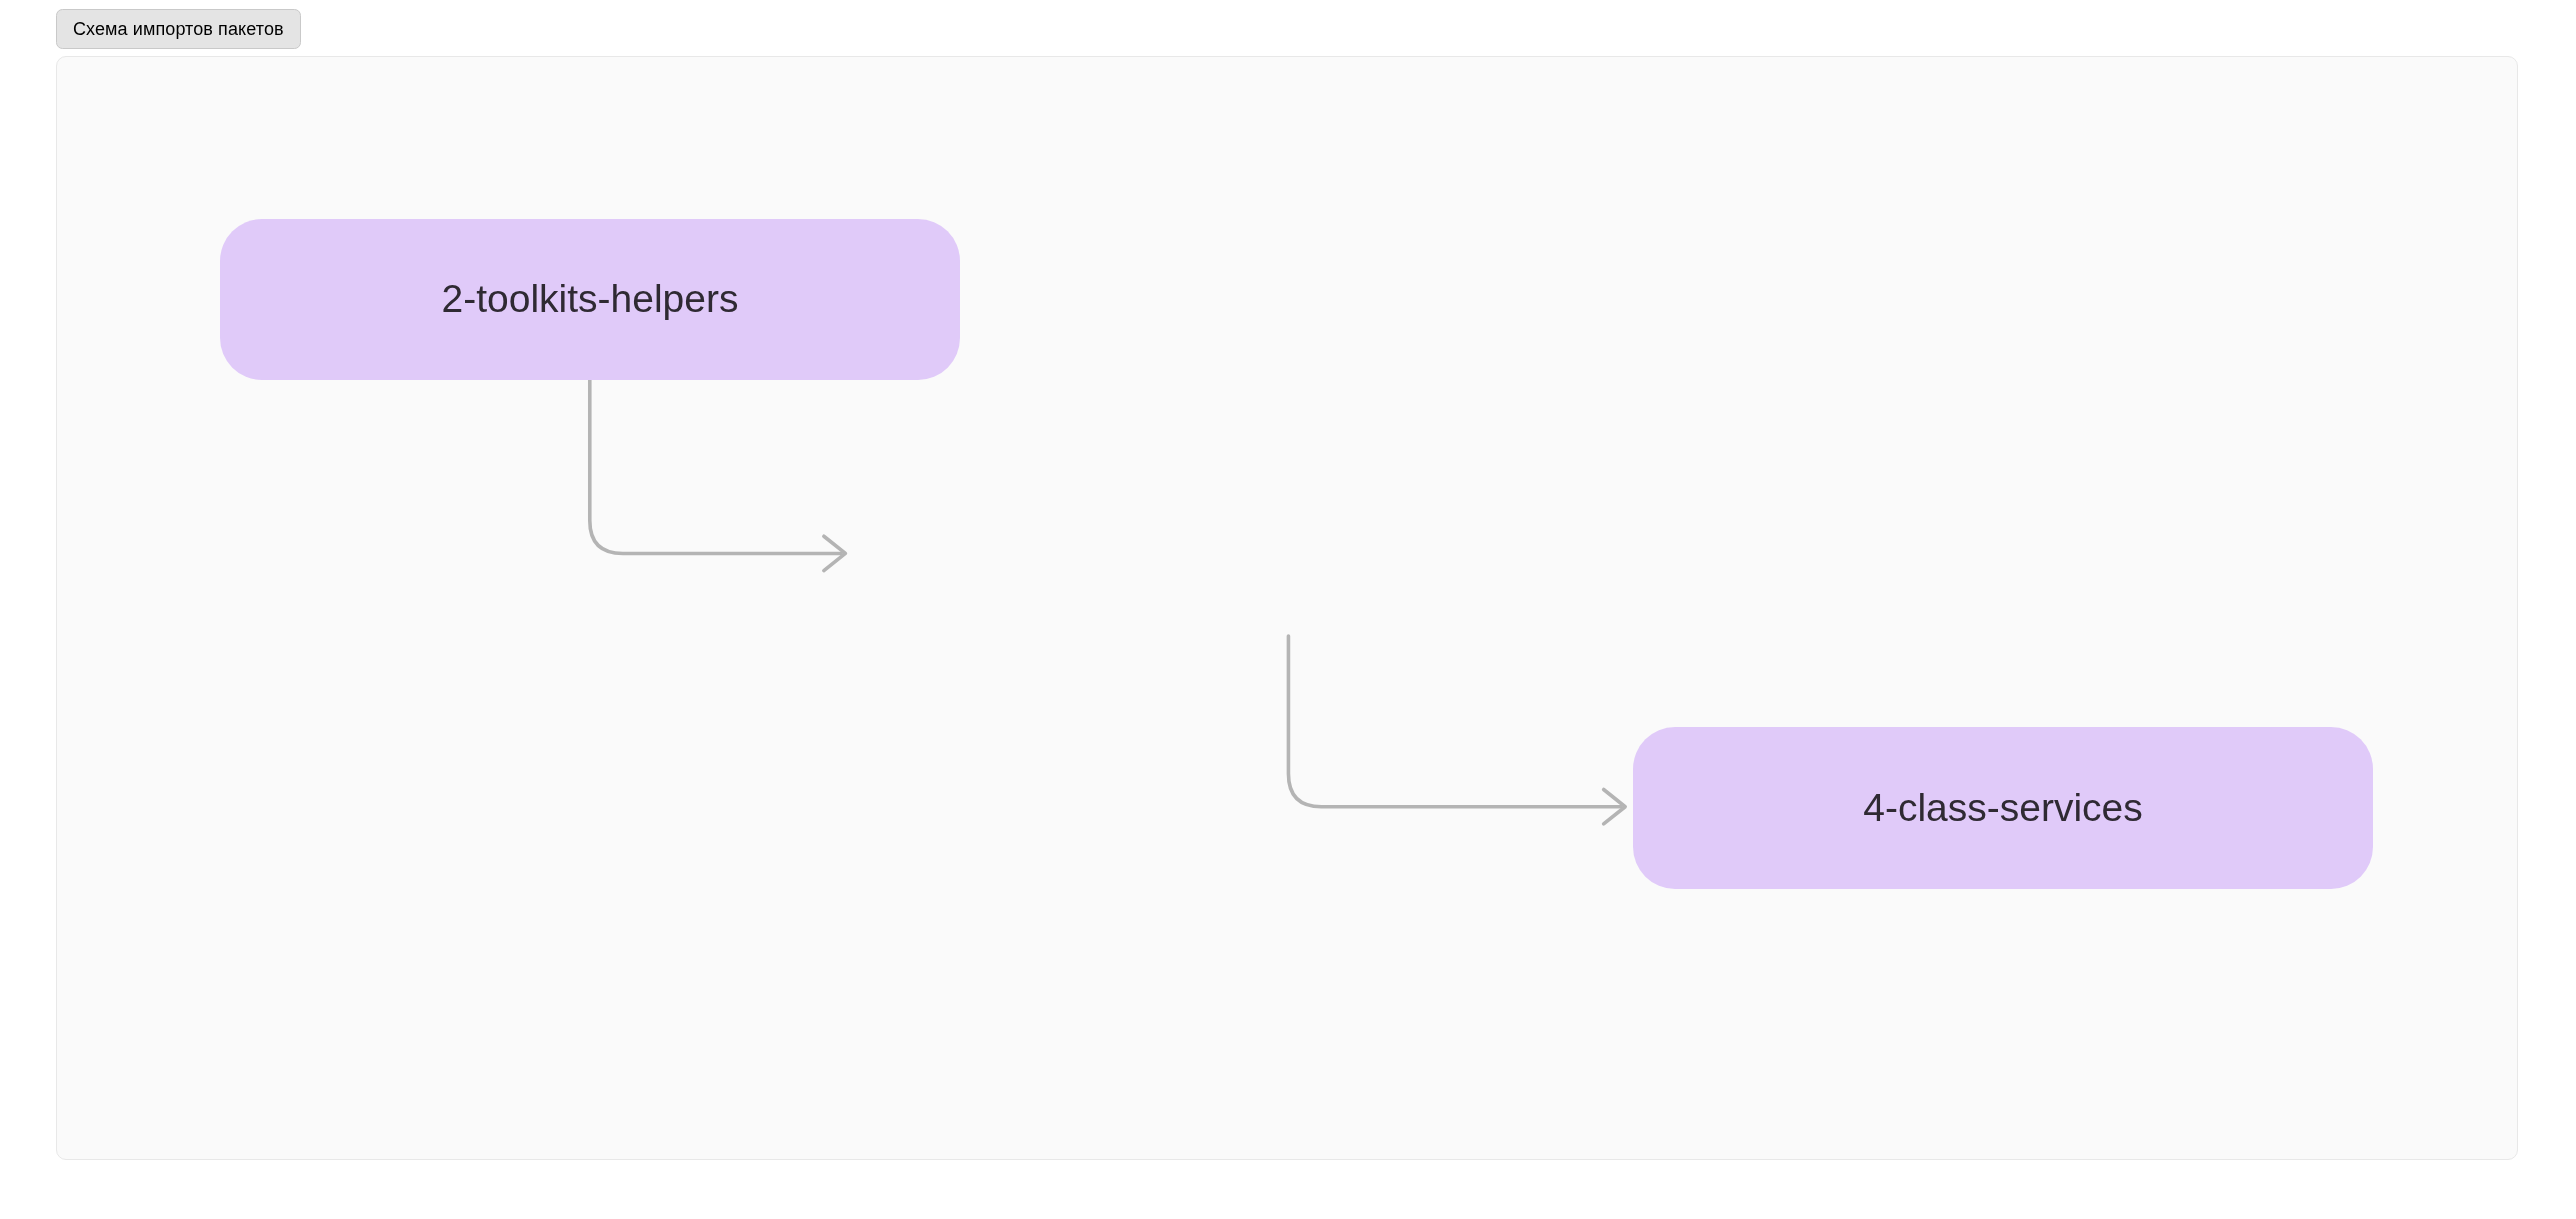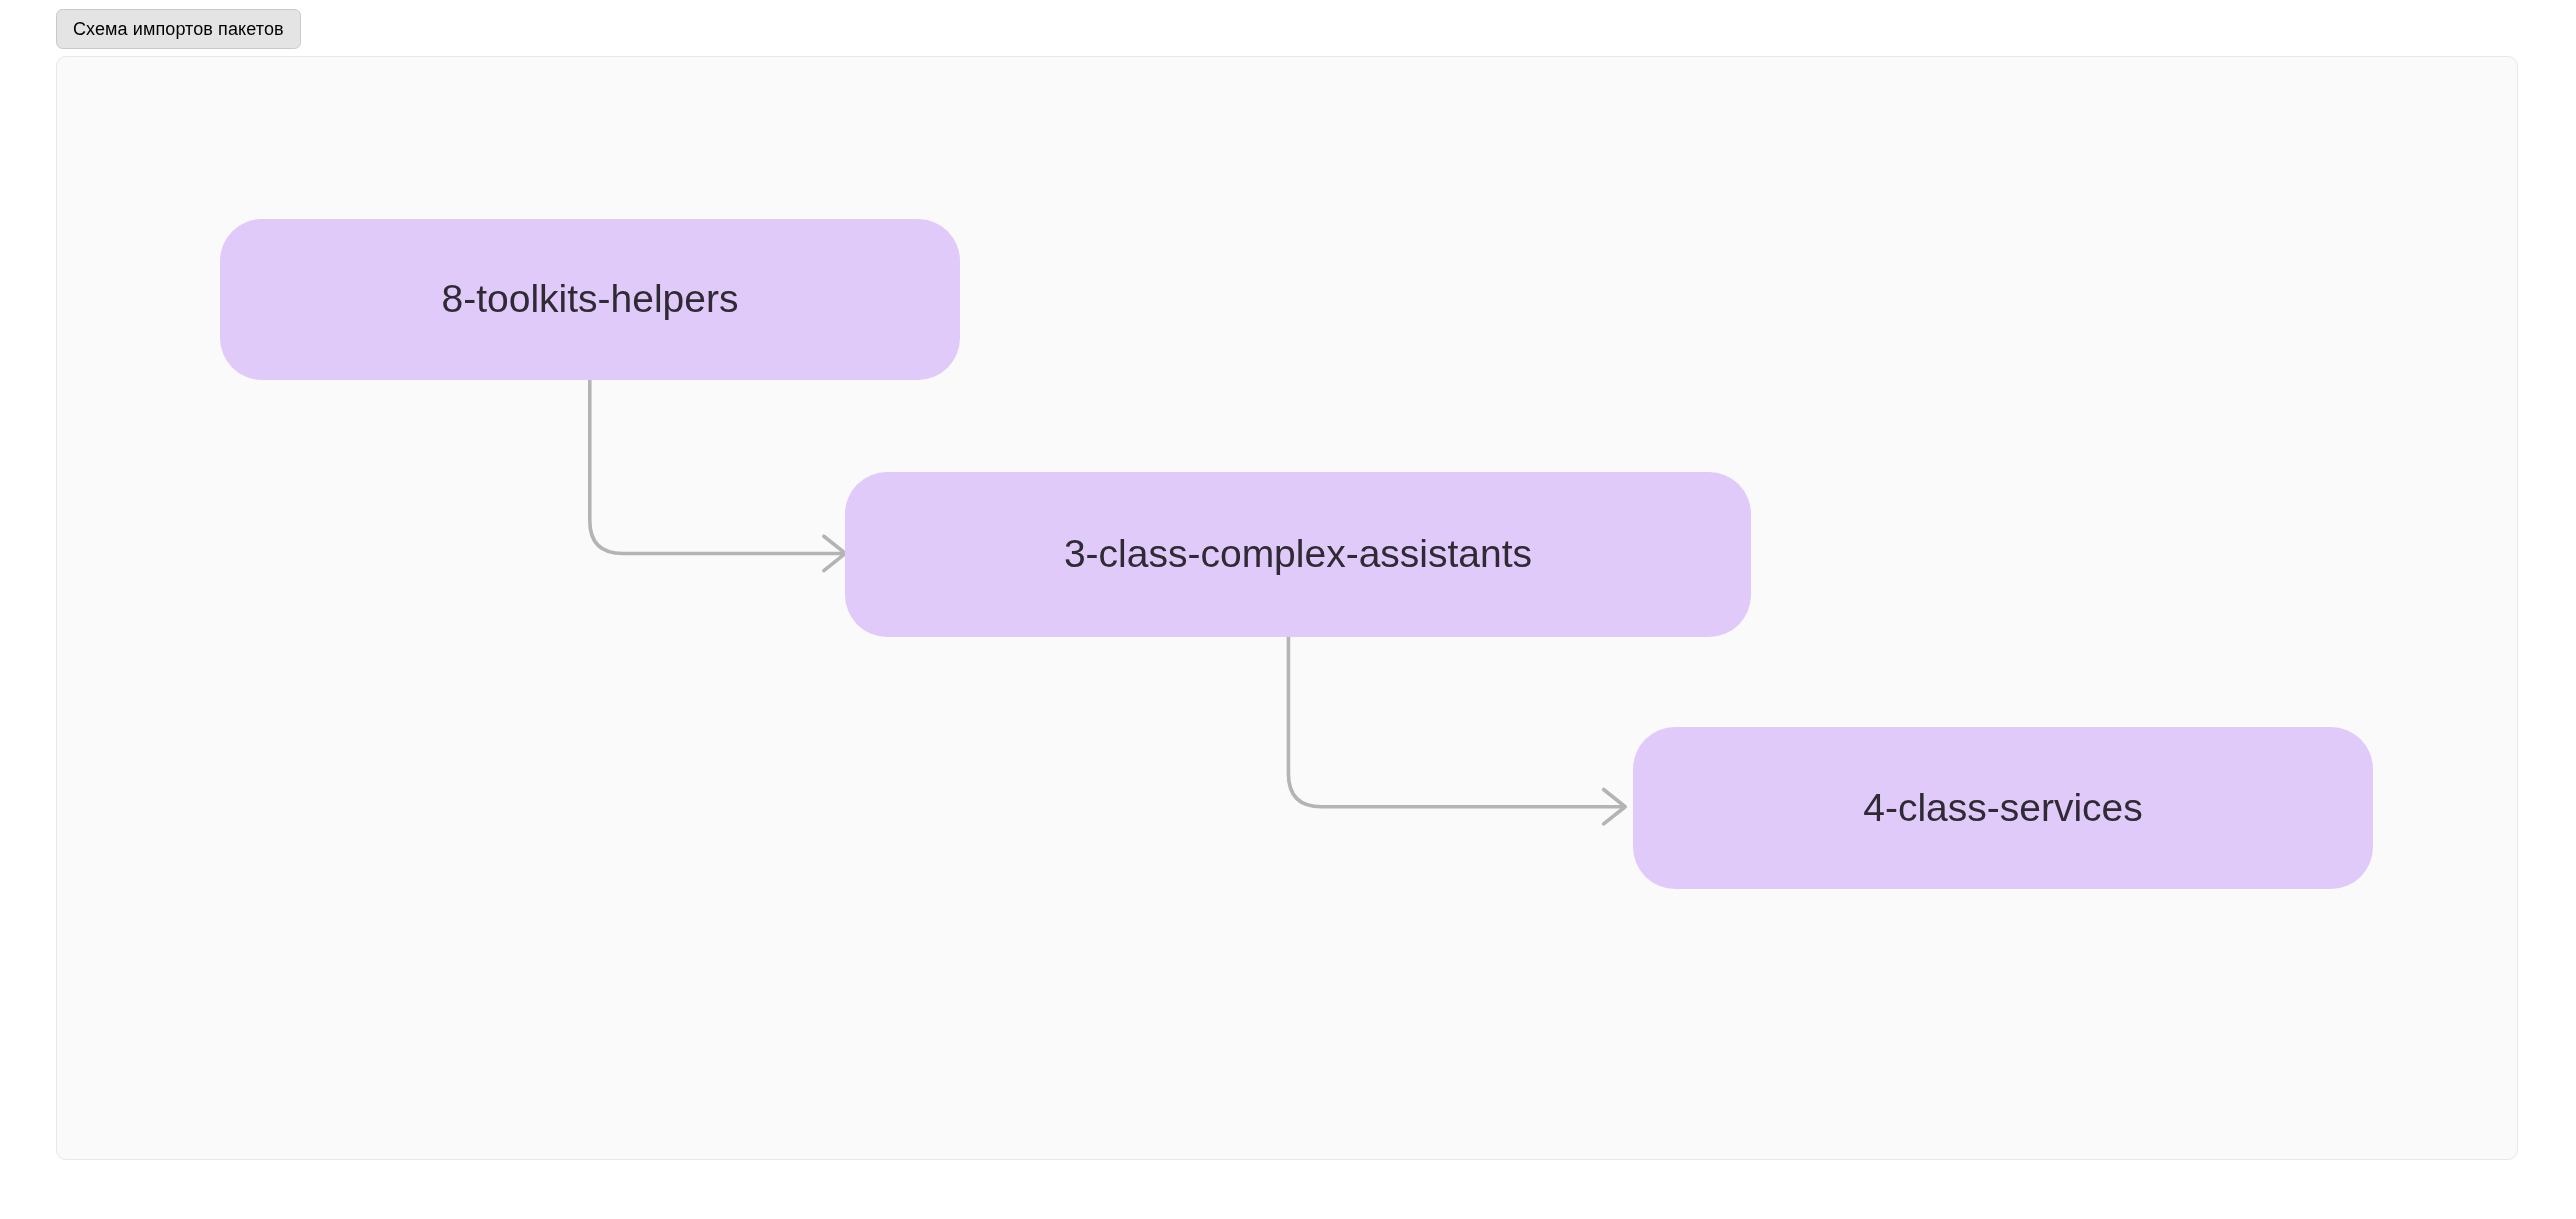--- a/index.html
+++ b/index.html
@@ -100,25 +100,22 @@
       <path d="M 1068 668 L 1098 692 L 1068 716" fill="none" stroke="#b4b4b4" stroke-width="5" stroke-linecap="round" stroke-linejoin="round"></path>
     </g>
 
     <g>
       <path d="M 1715 807 L 1715 999 Q 1715 1045 1761 1045 L 2178 1045" fill="none" stroke="#b4b4b4" stroke-width="5" stroke-linecap="round" stroke-linejoin="round"></path>
       <path d="M 2154 1021 L 2184 1045 L 2154 1069" fill="none" stroke="#b4b4b4" stroke-width="5" stroke-linecap="round" stroke-linejoin="round"></path>
     </g>
   </svg>
 
   <div class="graph-node" id="node-1">
-    <span class="node-label">8-toolkits-helpers</span>
+    <span class="node-label">2-toolkits-helpers</span>
   </div>
 
-  <div class="graph-node" id="node-3">
-    <span class="node-label">3-class-complex-assistants</span>
-  </div>
 
   <div class="graph-node" id="node-4">
     <span class="node-label">4-class-services</span>
   </div>
 
 </div>
 
 
 </body></html>

